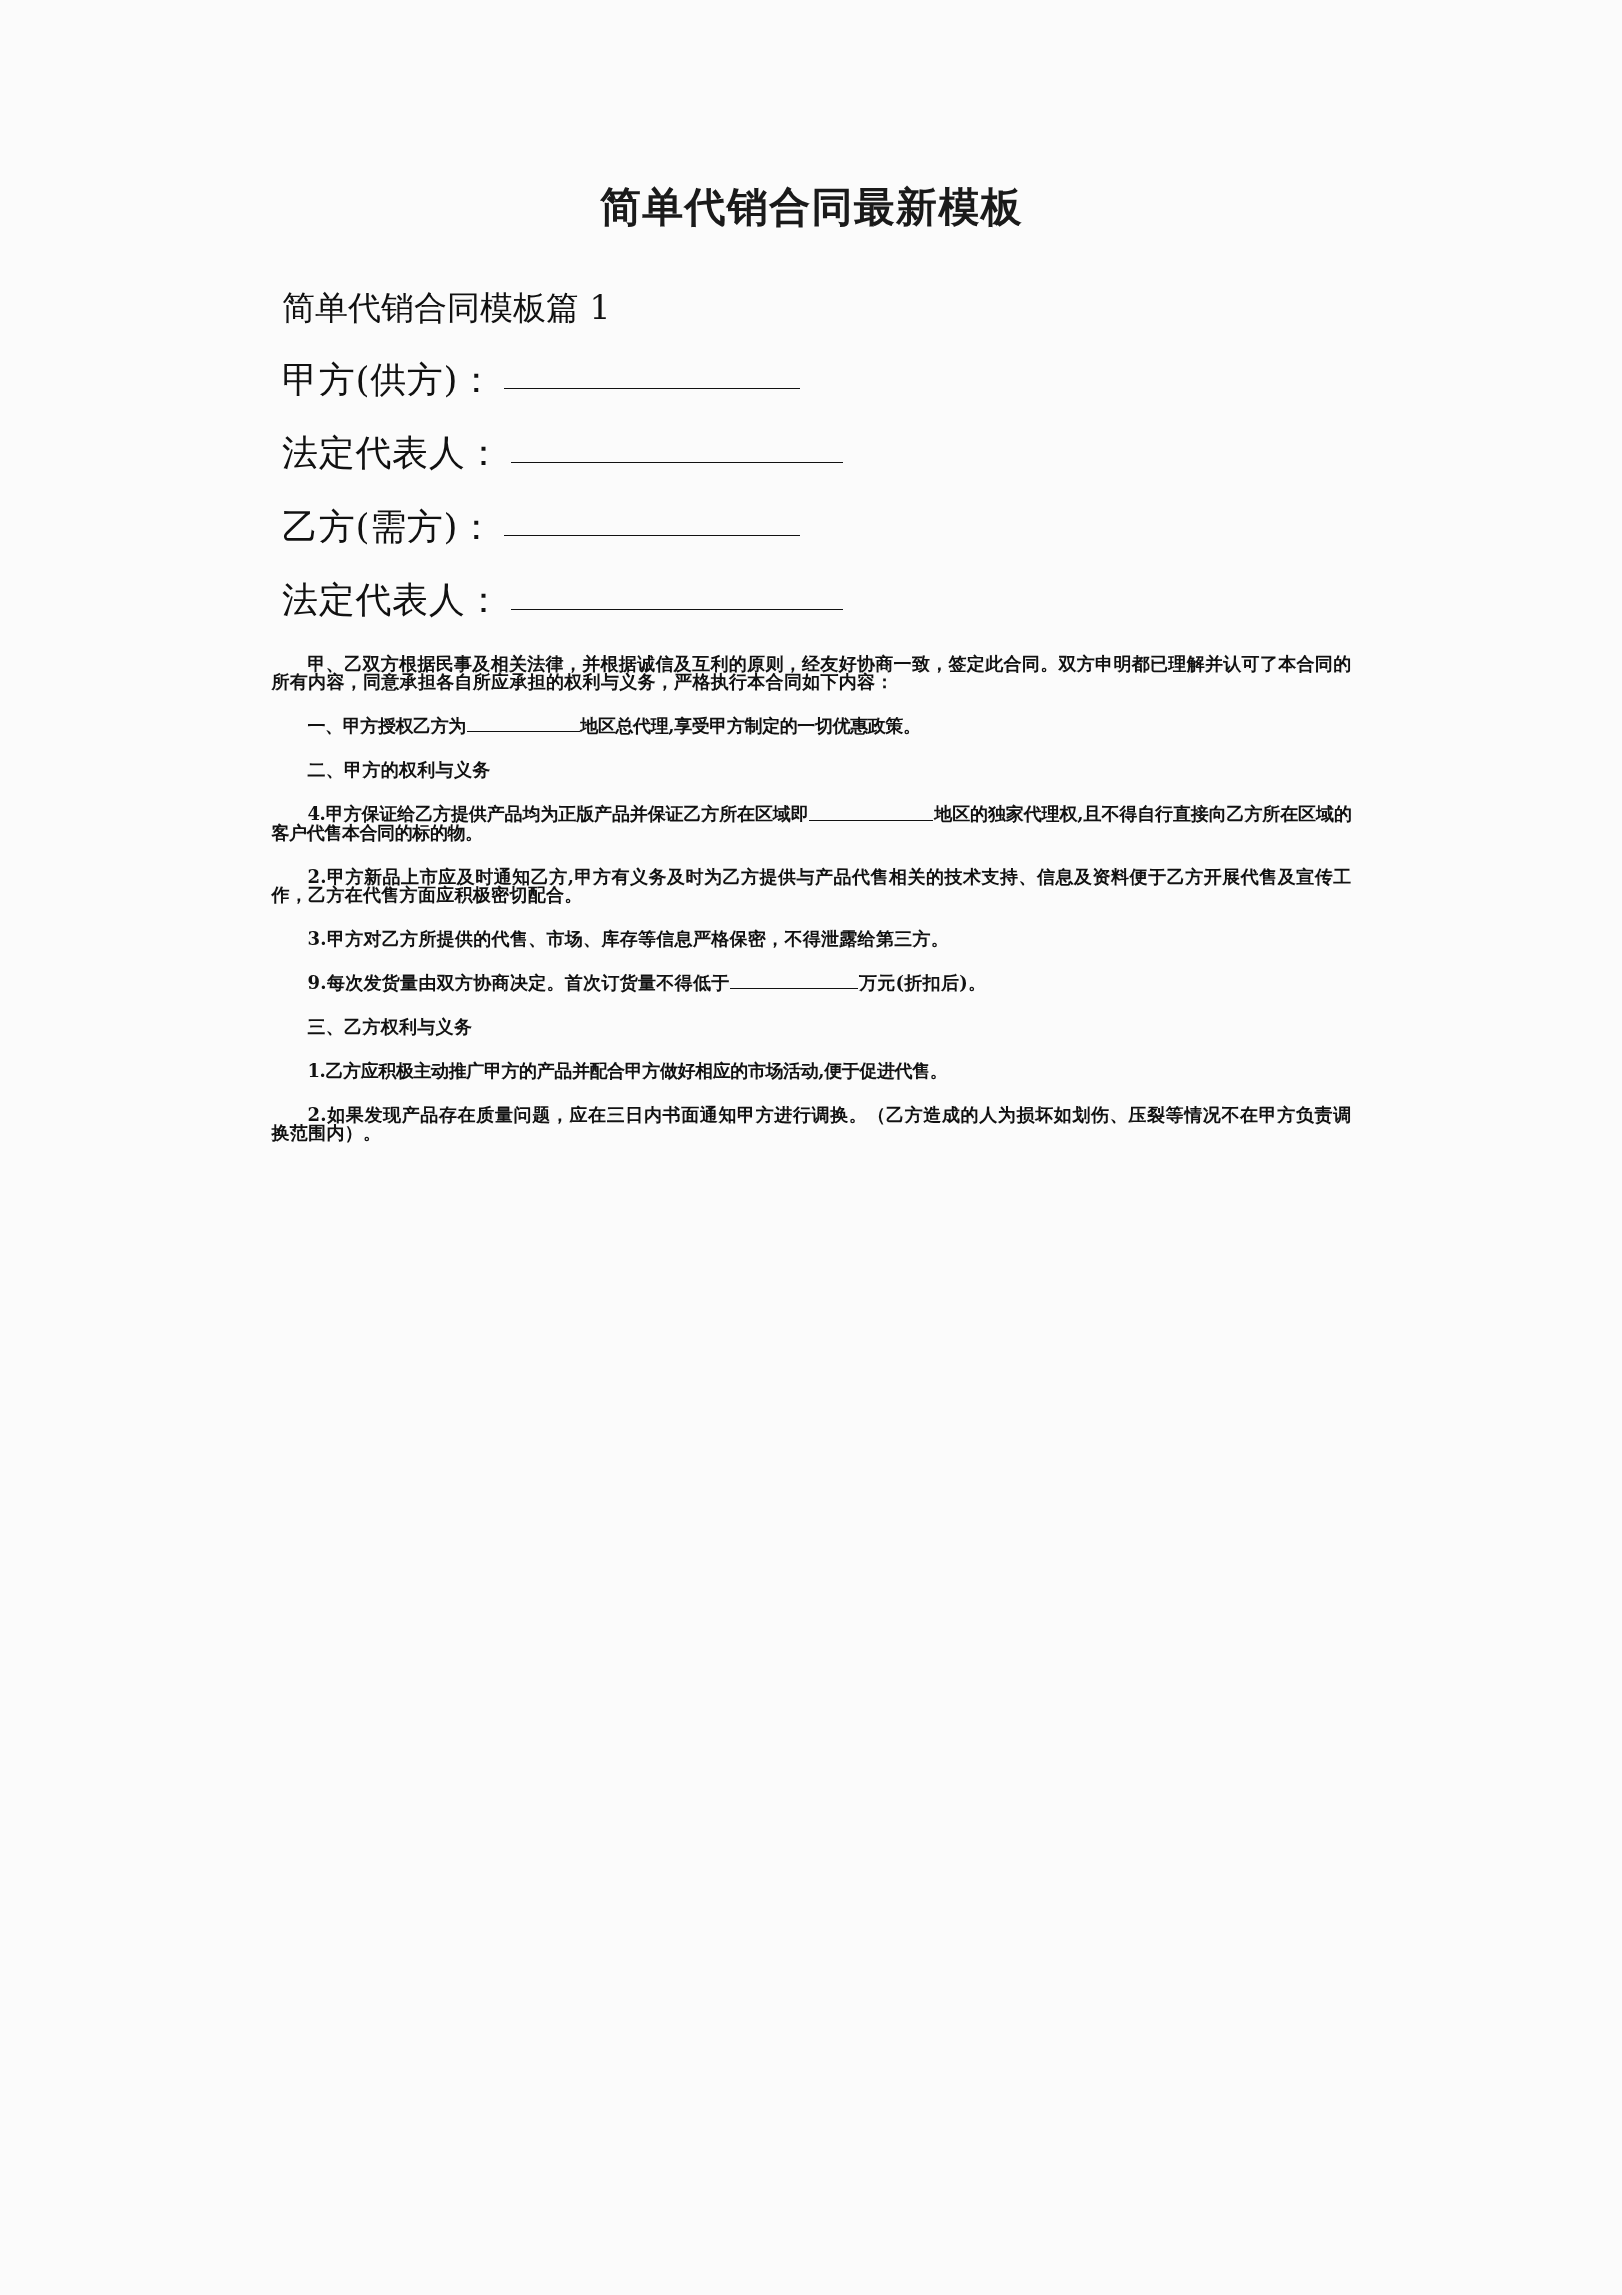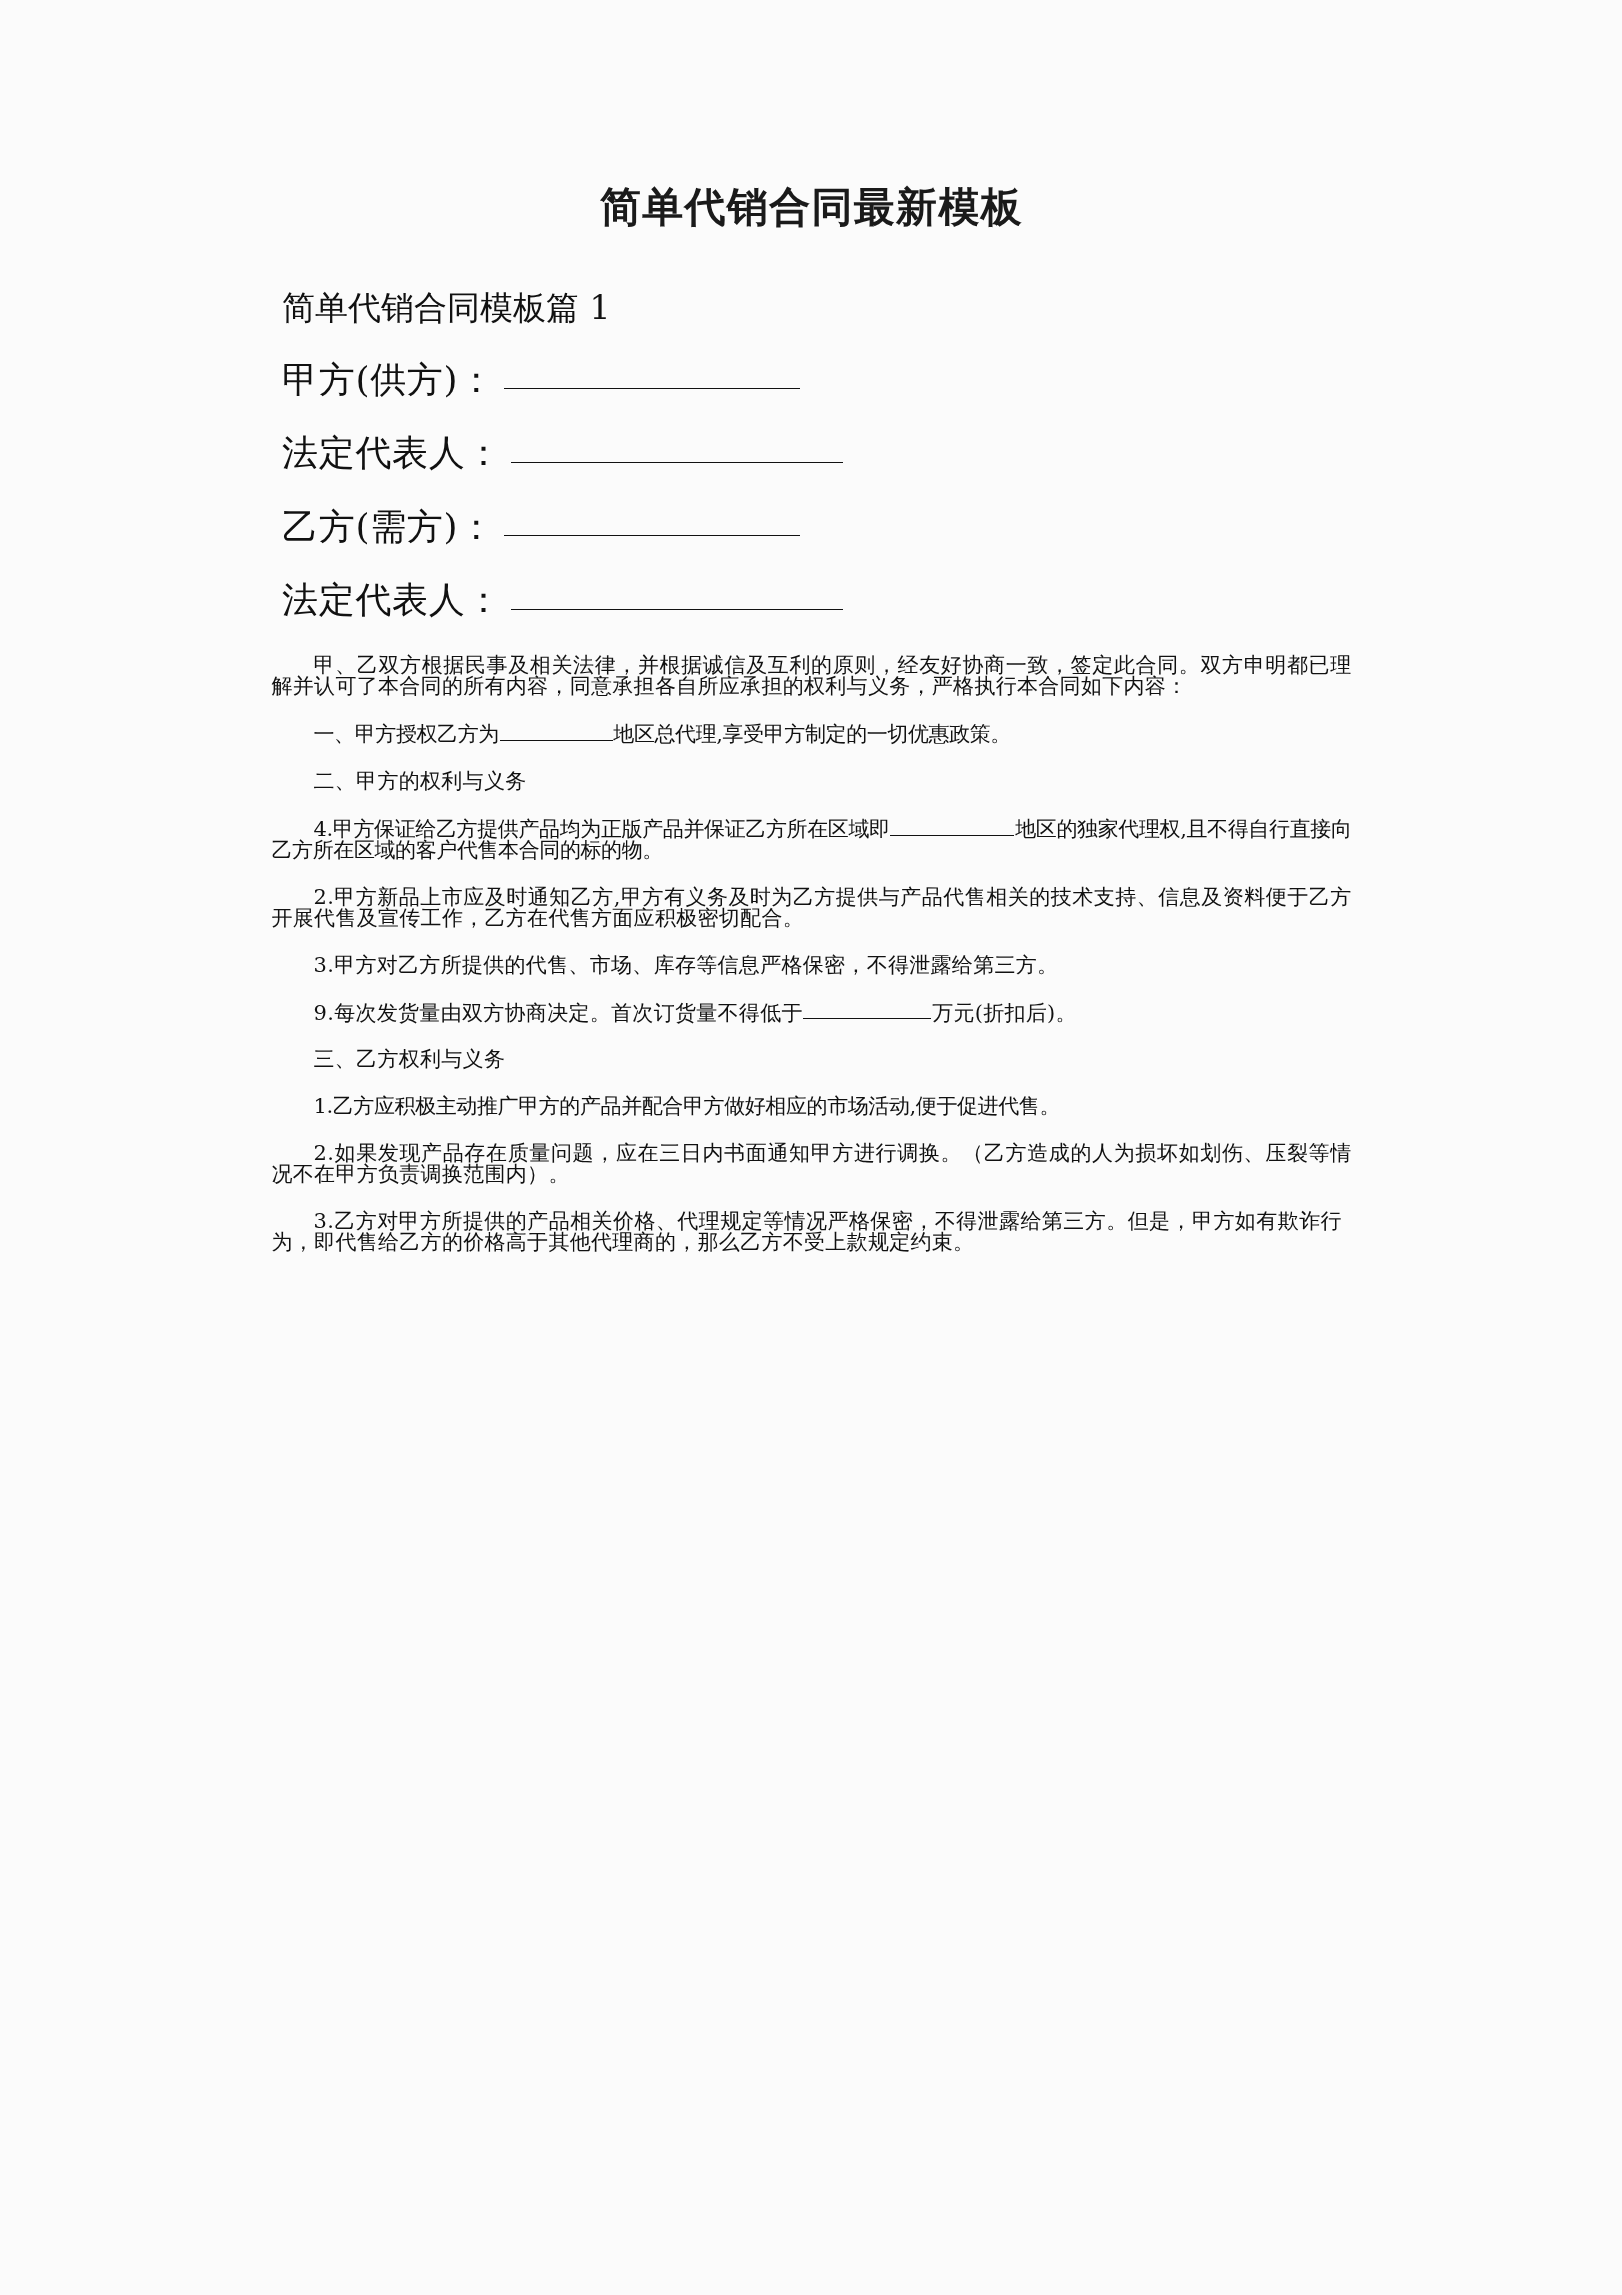--- a/index.html
+++ b/index.html
@@ -65,29 +65,30 @@
     position: relative;
     top: -0.07em;
   }
   .field-blank.w-short { width: 296px; }
   .field-blank.w-long  { width: 332px; }
 
   .sec-lead { padding-left: 10.5px; font-size: 33px; line-height: 1.0; color:#111; }
 
   
   .para {
-    font-size: 21px;
+    font-size: 18px;
     line-height: 1.0;
     color: #111;
     text-align: justify;
     text-justify: inter-ideograph;
     text-indent: 2em;
     margin: 0;
     letter-spacing: 0.3px;
     word-break: break-all;
+    font-weight: bold;
   }
   .para.tight { letter-spacing: -0.4px; }
 
   
   .inline-blank {
     display: inline-block;
     border-bottom: 1.6px solid #111;
     vertical-align: baseline;
     height: 0.80em;
     margin: 0 0.7px;
@@ -177,17 +178,16 @@
     <div class="s-40"></div>
 
     <p class="para tight">1.乙方应积极主动推广甲方的产品并配合甲方做好相应的市场活动,便于促进代售。</p>
 
     <div class="s-40"></div>
 
     <p class="para">2.如果发现产品存在质量问题，应在三日内书面通知甲方进行调换。（乙方造成的人为损坏如划伤、压裂等情况不在甲方负责调换范围内）。</p>
 
     <div class="s-40"></div>
 
-    <p class="para"><span>3.乙方对甲方所提供的产品相关价格、代理规定等情况严格保密，不得泄露给第三方。但是，甲方如有欺诈行</span><span class="gap-thin"></span><span>为，即代售给乙方的价格高于其他代理商的，那么乙方不受上款规定约束。</span></p>
 
   </div>
 </div>
 
 
 </body></html>

